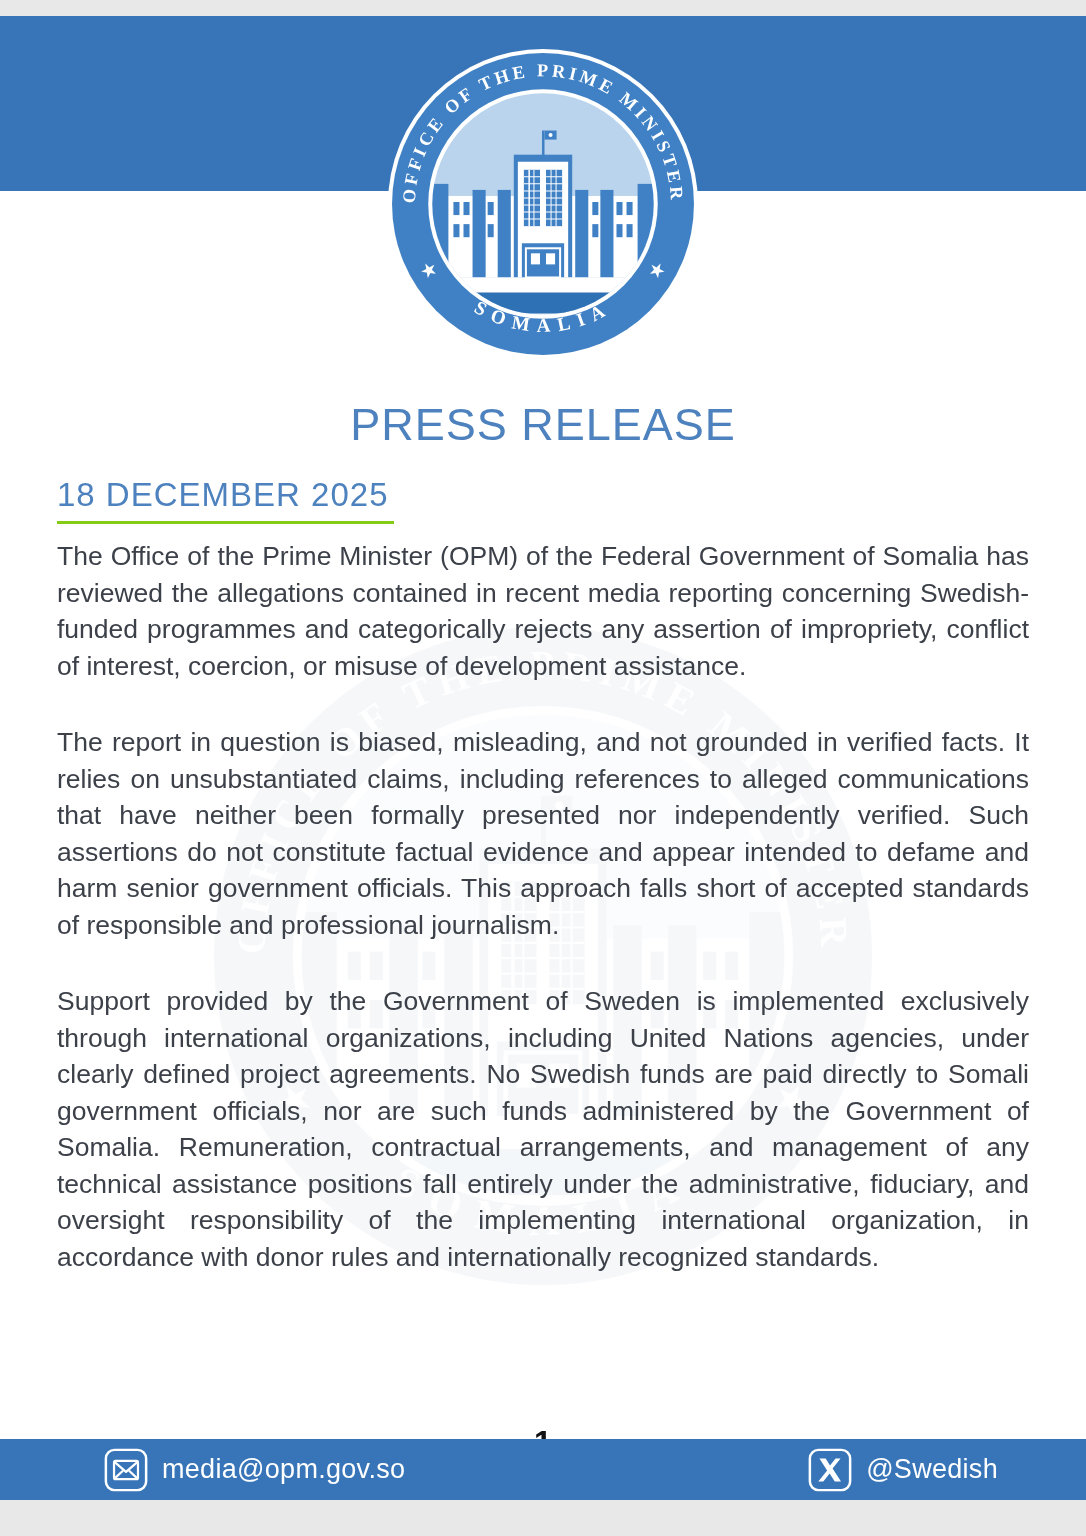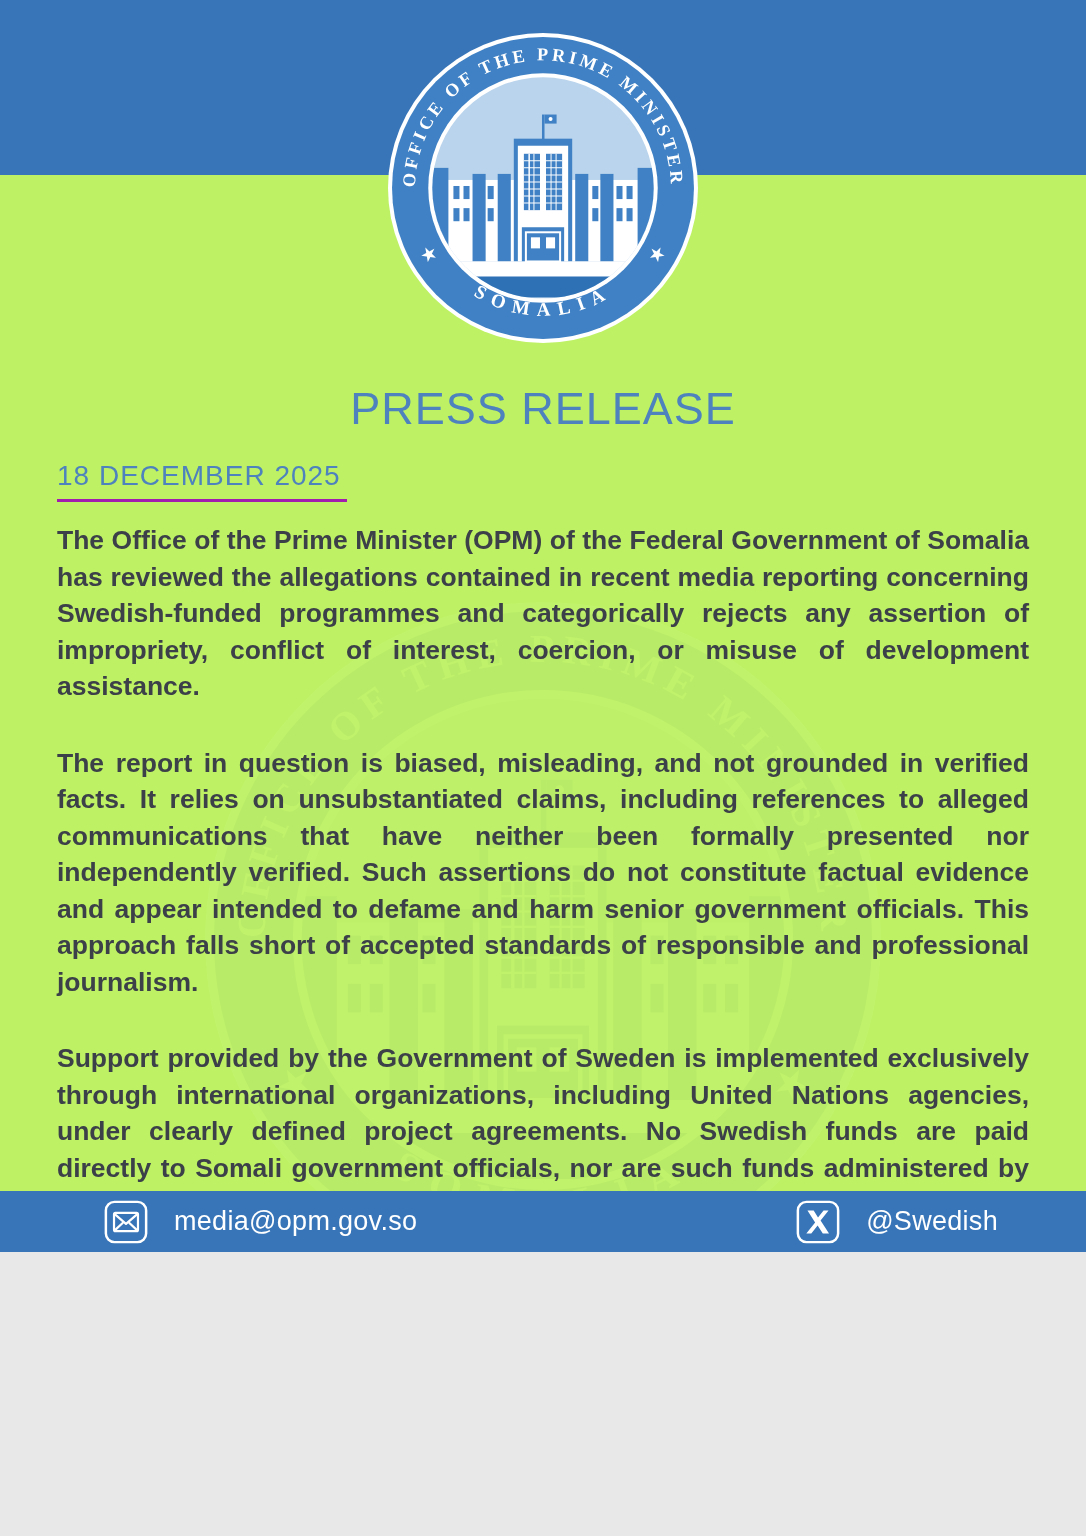--- a/index.html
+++ b/index.html
@@ -1,18 +1,18 @@
 <!DOCTYPE html>
 <html><head>
 <meta charset="utf-8">
 <style>
   html,body{margin:0;padding:0;background:#e8e8e8;}
   .page{
-    position:relative;width:1086px;height:1252px;margin:0 auto;
-    background:#bef264;overflow:hidden;
+    position:relative;width:1086px;height:1484px;margin:16px auto;
+    background:#ffffff;overflow:hidden;
     font-family:"Liberation Sans",sans-serif;
   }
   
   .header-band{
     position:absolute;top:0;left:0;width:1086px;height:175px;
     background:#3775b8;
   }
   
   .seal{
     position:absolute;top:32px;left:50%;transform:translateX(-50%);
@@ -28,46 +28,46 @@
   .watermark svg{display:block;width:100%;height:100%;}
   
   .title{
     position:absolute;top:383px;left:0;width:1086px;margin:0;
     text-align:center;font-size:45px;font-weight:400;letter-spacing:1px;
     color:#4d82be;
   }
   
   .date{
     position:absolute;top:460px;left:57px;
-    display:inline-block;font-size:28px;letter-spacing:1px;color:#4d82be;
-    padding:0 6px 7px 0;border-bottom:3px solid #a21caf;
+    display:inline-block;font-size:33px;letter-spacing:1px;color:#4d82be;
+    padding:0 6px 7px 0;border-bottom:3px solid #84cc16;
   }
   
   .body{
     position:absolute;top:522px;left:57px;width:972px;
   }
   .body p{
     margin:0 0 40px 0;text-align:justify;
-    font-size:26.5px;line-height:36.5px;font-weight:700;
+    font-size:26.5px;line-height:36.5px;font-weight:400;
     color:#3c4048;
   }
   
   .page-num{
     position:absolute;top:1408px;left:0;width:1086px;
     text-align:center;font-size:32px;font-weight:700;color:#121212;
   }
   
   .footer{
     position:absolute;bottom:0;left:0;width:1086px;height:61px;
     background:#3775b8;display:flex;align-items:center;
     justify-content:space-between;box-sizing:border-box;
     padding:0 88px 0 103px;
   }
   .f-item{
-    display:flex;align-items:center;gap:25px;color:#ffffff;
+    display:flex;align-items:center;gap:13px;color:#ffffff;
     font-size:27px;font-weight:300;letter-spacing:.3px;cursor:pointer;
   }
   .f-item svg{display:block;width:46px;height:46px;}
 </style>
 </head>
 <body>
 
 <svg width="0" height="0" style="position:absolute" aria-hidden="true">
   <defs>
     <clipPath id="seal-inner-clip">

